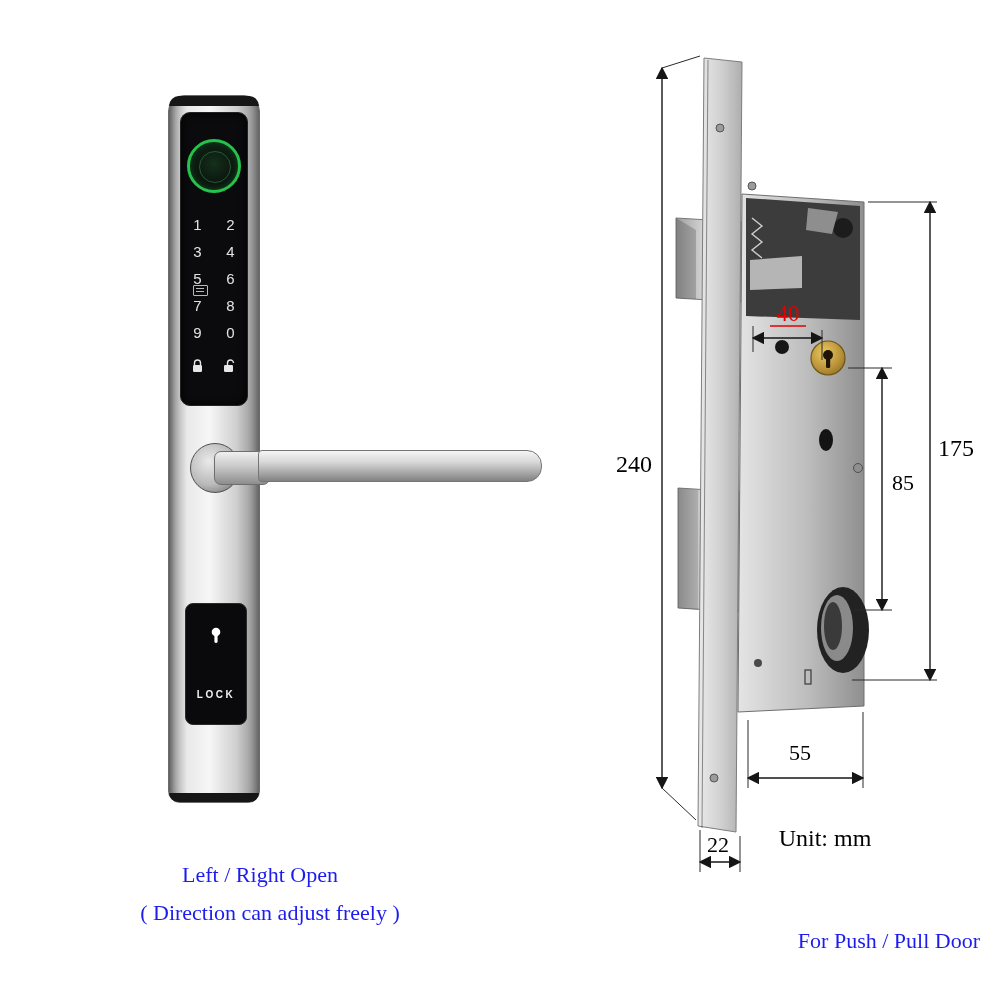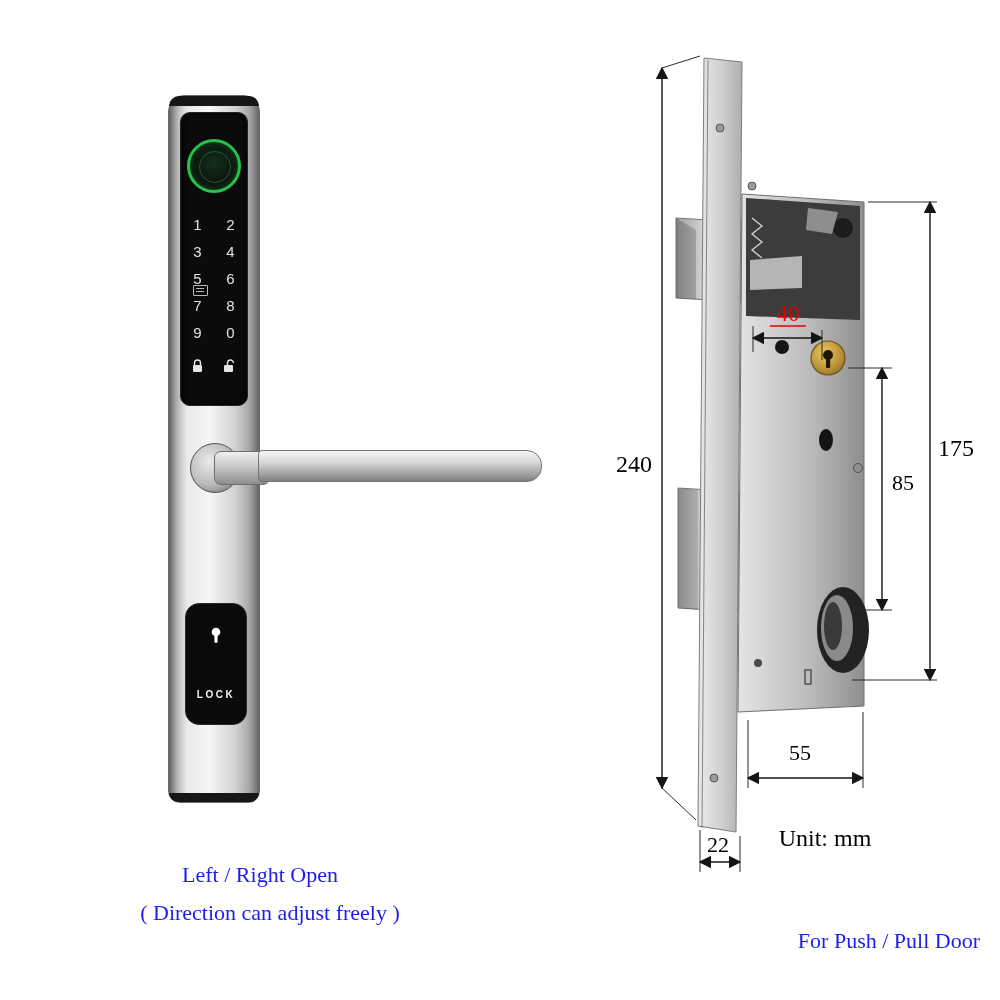--- a/index.html
+++ b/index.html
@@ -22,21 +22,21 @@
     box-shadow:inset 0 0 7px rgba(40,200,80,.35);}
   .fp::after{content:"";position:absolute;left:9px;top:9px;width:30px;height:30px;border-radius:50%;
     border:1px solid #1f5c31;}
   .keypad{position:absolute;left:0;top:104px;width:100%;display:grid;grid-template-columns:1fr 1fr;
     row-gap:12px;justify-items:center;color:#e3e3e3;font-size:15px;line-height:15px;}
   .cardicon{position:absolute;left:12px;top:172px;width:13px;height:9px;border:1px solid #b9b9b9;border-radius:1px;}
   .cardicon::after{content:"";position:absolute;left:2px;top:2px;width:8px;height:1px;background:#b9b9b9;box-shadow:0 3px 0 #b9b9b9;}
   .lockicons{position:absolute;left:0;top:246px;width:100%;display:flex;justify-content:center;gap:18px;}
 
   .keypanel{position:absolute;left:16px;top:507px;width:60px;height:120px;background:#0a0a0c;
-    border:1px solid #2a2a2a;border-radius:14px;}
+    border:1px solid #2a2a2a;border-radius:8px;}
   .keyhole-wrap{position:absolute;left:50%;top:22px;transform:translateX(-50%);}
   .locklabel{position:absolute;left:0;bottom:24px;width:100%;text-align:center;color:#f2f2f2;
     font-size:10px;font-weight:bold;letter-spacing:2.5px;}
 
   .rose{position:absolute;left:190px;top:443px;width:48px;height:48px;border-radius:50%;
     background:radial-gradient(circle at 38% 36%,#eaeaea 0%,#b9b9b9 55%,#5f5f5f 100%);
     border:1px solid #4f4f4f;z-index:2;}
   .neck{position:absolute;left:214px;top:451px;width:54px;height:32px;border-radius:7px;
     background:linear-gradient(180deg,#f0f0f0 0%,#c9c9c9 45%,#8d8d8d 100%);
     border:1px solid #6e6e6e;z-index:3;}

